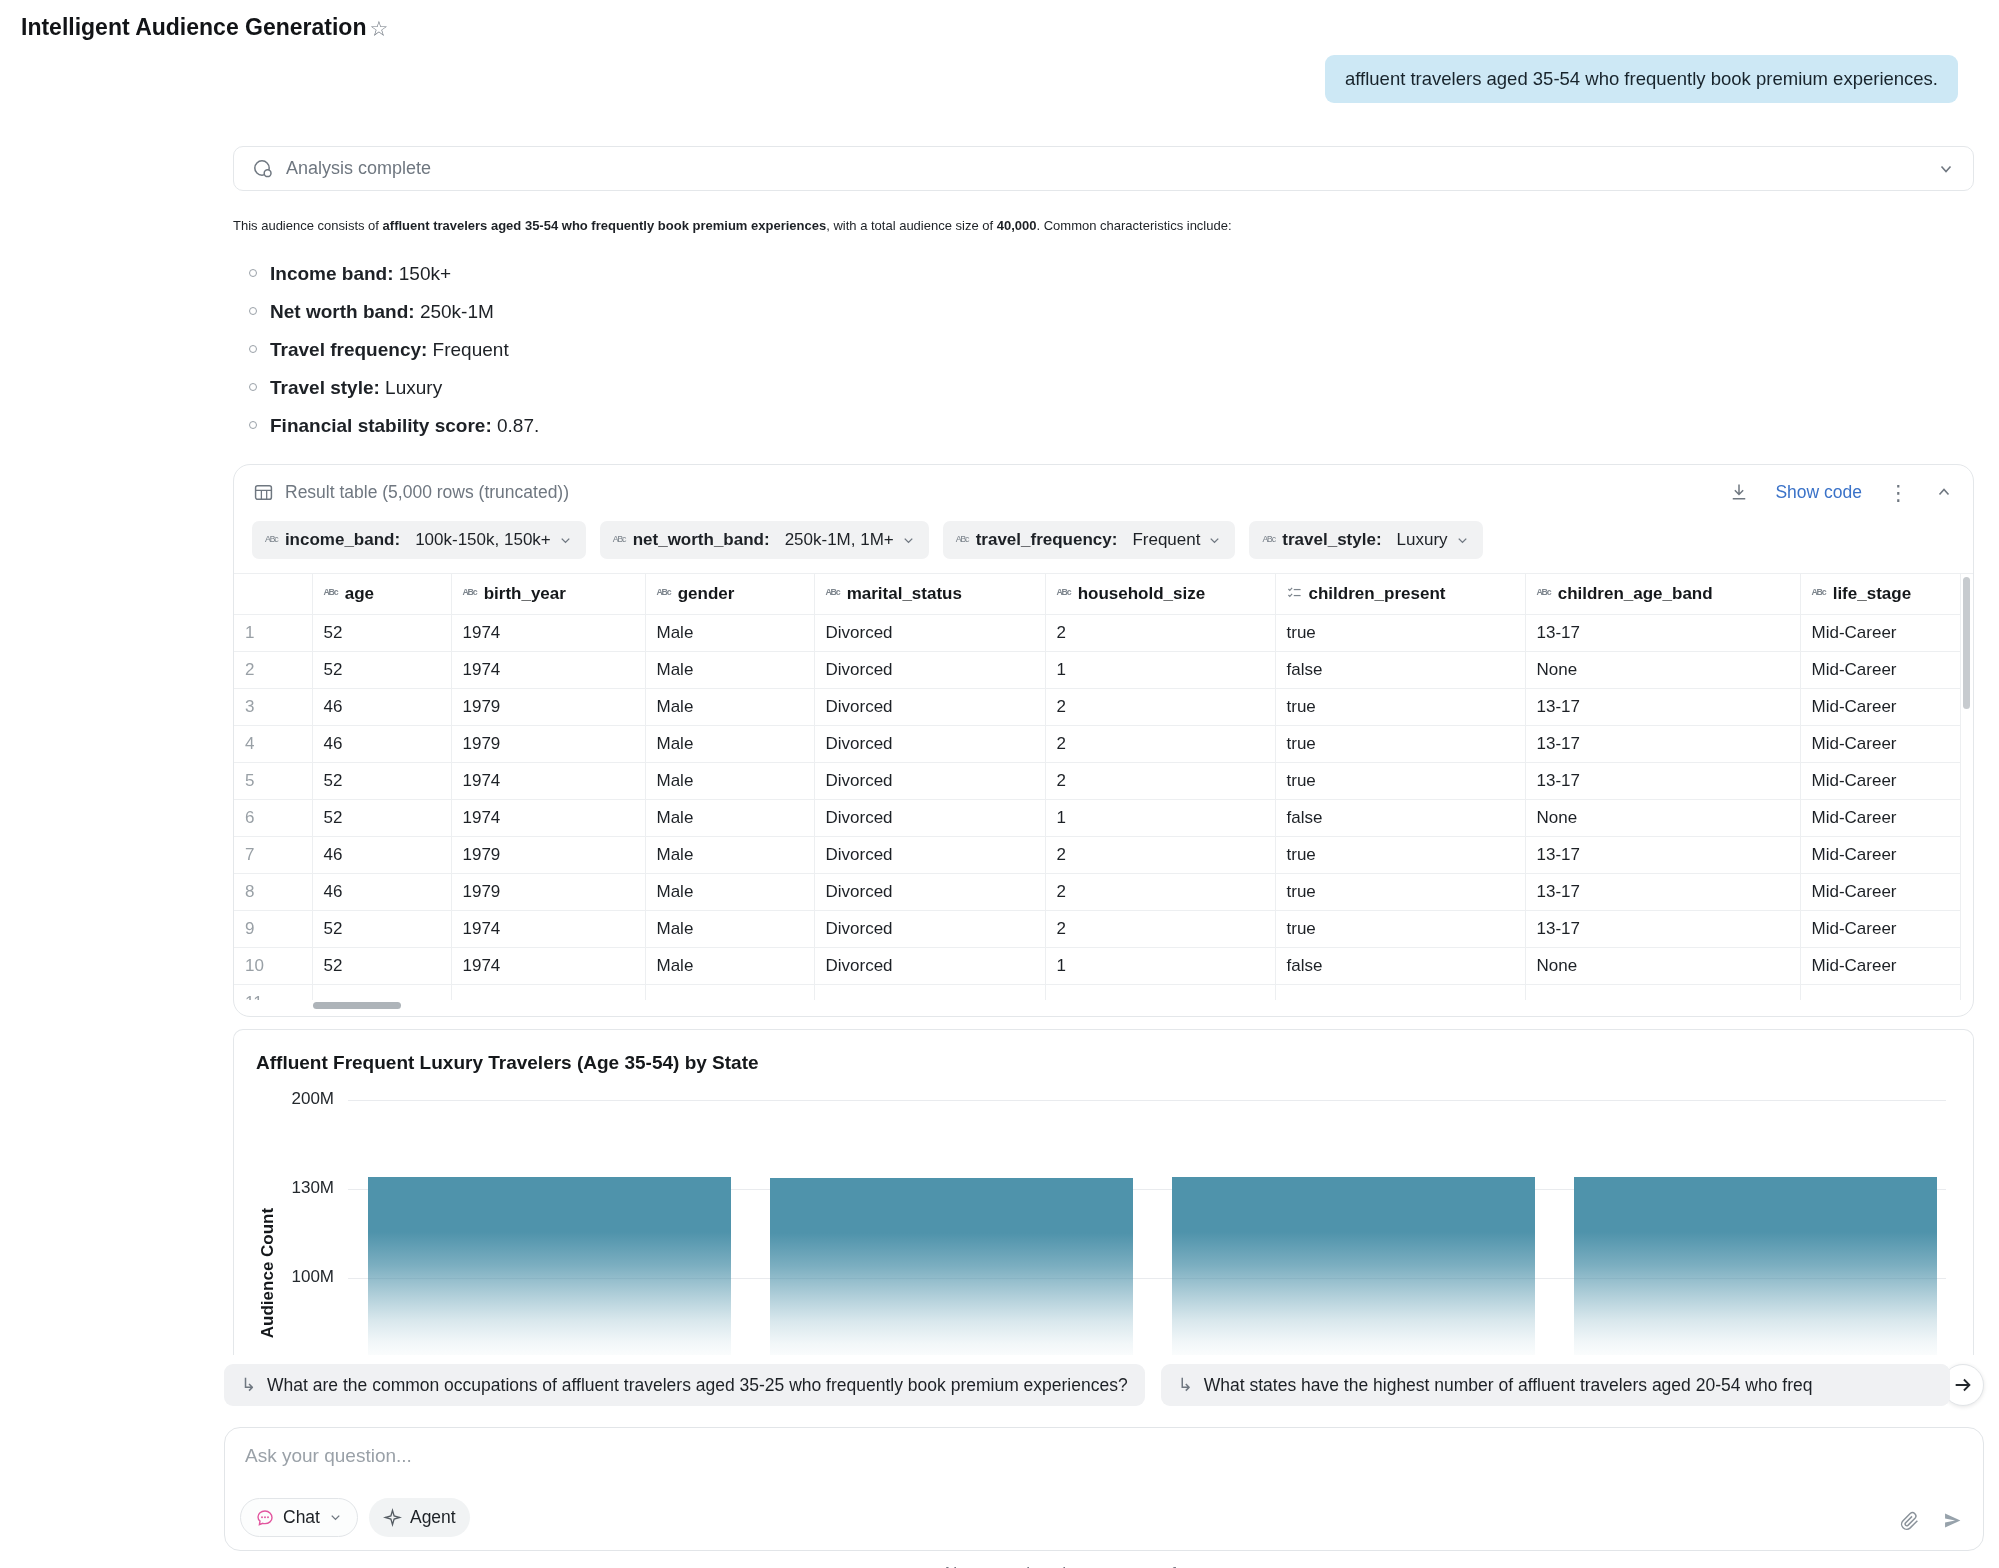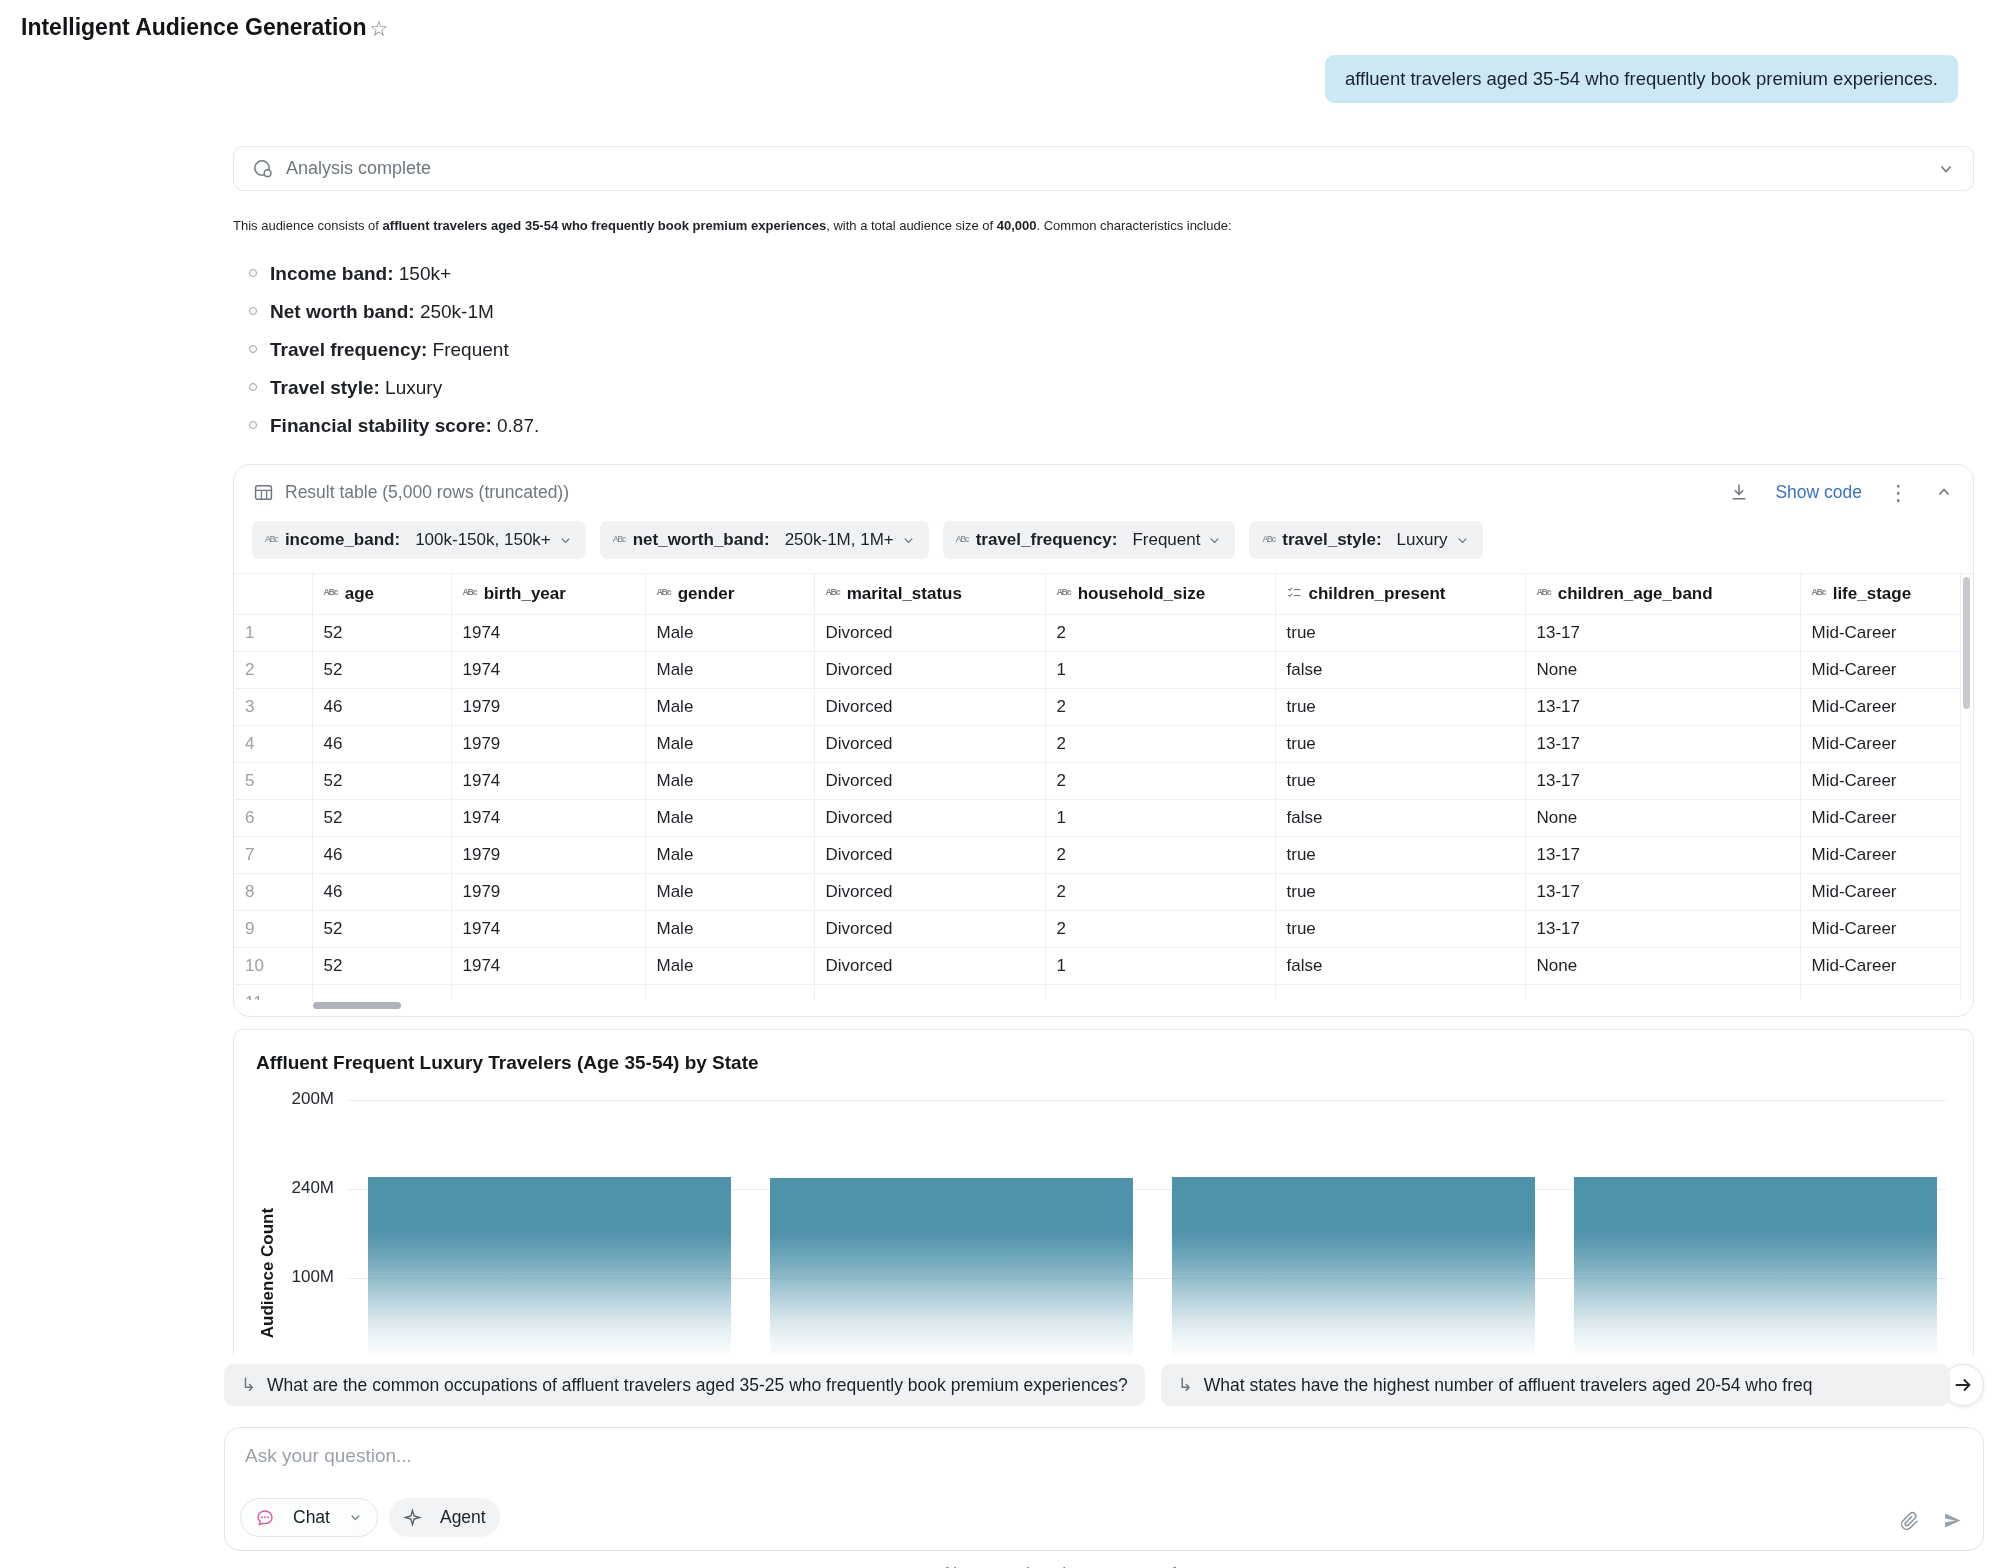--- a/index.html
+++ b/index.html
@@ -108,21 +108,21 @@
   .composer {
     margin-top:21px; height:124px; border:1px solid #e2e5e8; border-radius:16px; position:relative;
   }
   .composer textarea {
     border:none; outline:none; resize:none; background:transparent;
     width:1600px; height:54px; padding:17px 20px 0 20px; font:inherit; font-size:19px; color:#be185d;
   }
   .composer textarea::placeholder { color:#9aa1a8; }
   .pills { position:absolute; left:15px; bottom:13px; display:flex; gap:11px; }
   .pill {
-    display:flex; align-items:center; gap:18px; height:39px; border-radius:999px;
+    display:flex; align-items:center; gap:8px; height:39px; border-radius:999px;
     padding:0 14px; font-size:17.5px; cursor:pointer; color:#1d2126;
   }
   .pill.chat { border:1px solid #e2e5e8; background:#fcfdfd; }
   .pill.agent { background:#f1f3f4; }
   .c-icons { position:absolute; right:20px; bottom:19px; display:flex; gap:22px; align-items:center; }
   .c-icons svg { cursor:pointer; }
 
   .footer { margin-top:13px; text-align:center; color:#6f7780; font-size:17.5px; }
 </style>
 </head>
@@ -434,21 +434,21 @@
       </div>
   </div>
 
   <div class="chart-card">
     <div class="chart-title">Affluent Frequent Luxury Travelers (Age 35-54) by State</div>
     <div class="ylab">Audience Count</div>
     <div class="chart-layer">
         <div class="gline" style="top: 70px;"></div>
         <div class="gtick" style="top: 59px;">200M</div>
         <div class="gline" style="top: 159px;"></div>
-        <div class="gtick" style="top: 148px;">240M</div>
+        <div class="gtick" style="top: 148px;">130M</div>
         <div class="gline" style="top: 248px;"></div>
         <div class="gtick" style="top: 237px;">100M</div>
         <div class="bar" style="left: 134px; top: 146.54px;"></div>
         <div class="bar" style="left: 536px; top: 148.32px;"></div>
         <div class="bar" style="left: 938px; top: 146.54px;"></div>
         <div class="bar" style="left: 1340px; top: 146.54px;"></div>
       </div>
   </div>
 
 </div>

